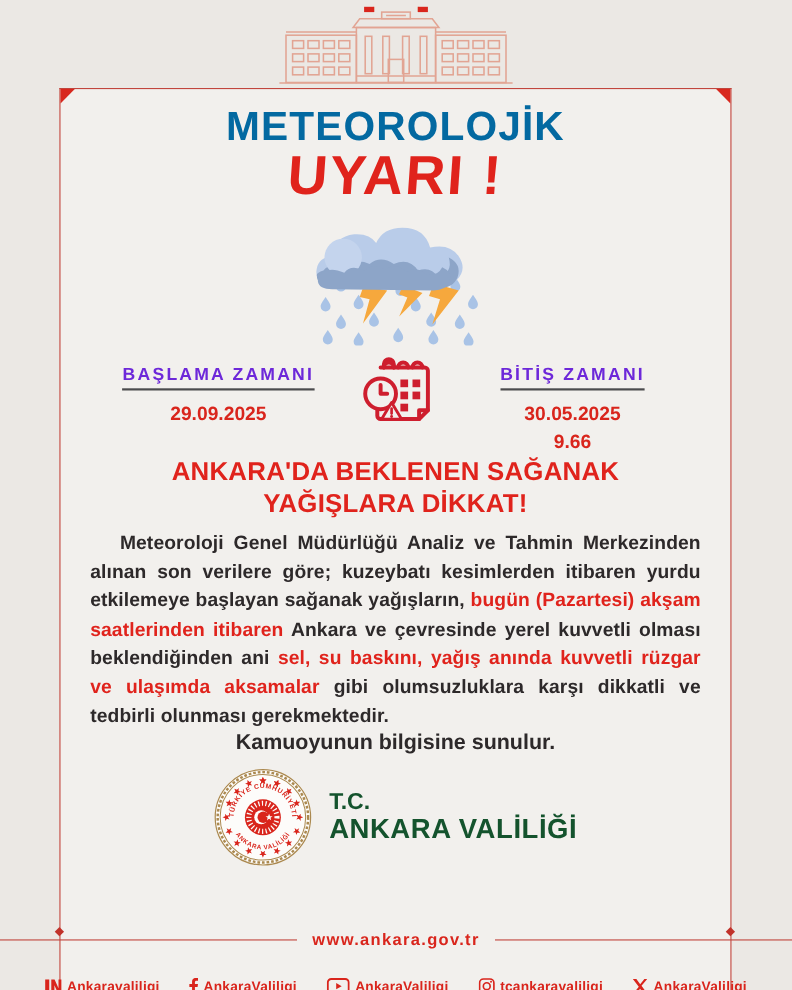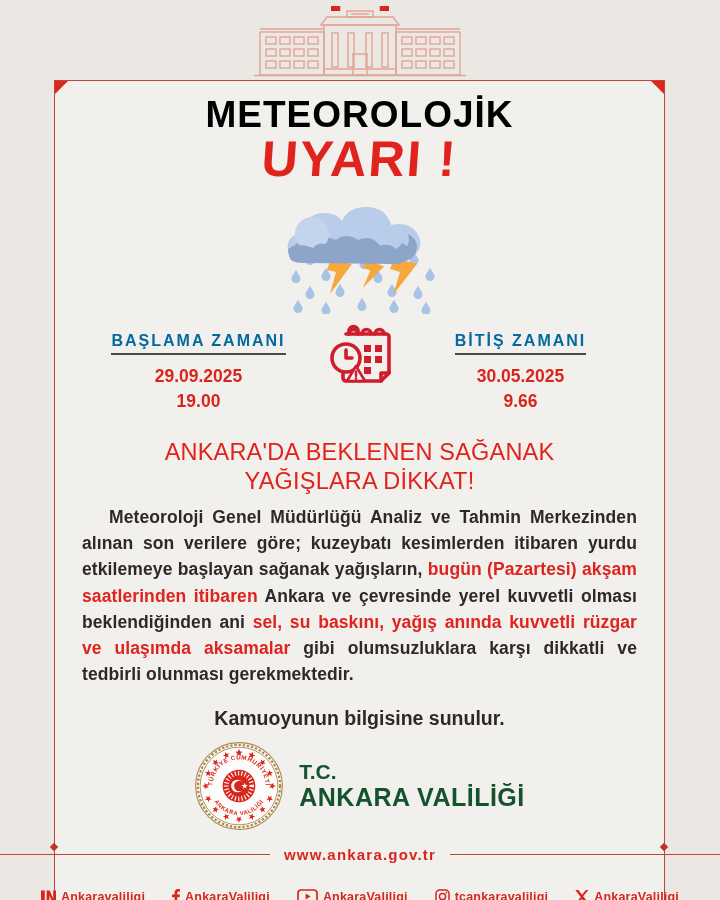--- a/index.html
+++ b/index.html
@@ -17,51 +17,51 @@
     background:#f2f0ed;
     border:1.2px solid #c1453d;border-bottom:none;
     box-sizing:border-box;
   }
   .corner{position:absolute;width:0;height:0;border-style:solid;}
   .corner.tl{top:0;left:0;border-width:13px 13px 0 0;border-color:#d8281e transparent transparent transparent;}
   .corner.tr{top:0;right:0;border-width:0 13px 13px 0;border-color:transparent #d8281e transparent transparent;}
   
   .title1{
     margin-top:14px;text-align:center;
-    font-size:37px;font-weight:800;letter-spacing:1px;color:#000000;line-height:1.1;
+    font-size:37px;font-weight:800;letter-spacing:1px;color:#0369a1;line-height:1.1;
   }
   .title2{
     text-align:center;margin-top:-2px;
     font-size:50px;font-weight:800;letter-spacing:2px;color:#e0231c;
     transform:skewX(-4deg);line-height:1.0;
   }
   
   .storm-wrap{display:flex;justify-content:center;margin-top:2px;}
   
   .schedule{display:flex;justify-content:center;align-items:flex-start;margin-top:4px;}
   .sched-col{width:218px;text-align:center;padding-top:14px;}
   .sched-label{
-    display:inline-block;font-size:16px;font-weight:800;letter-spacing:2px;color:#0369a1;
+    display:inline-block;font-size:16px;font-weight:800;letter-spacing:2px;color:#6d28d9;
     border-bottom:2px solid #4b4b4d;padding-bottom:3px;
   }
   .sched-date{margin-top:9px;font-size:17.5px;font-weight:800;color:#d9251c;line-height:1.45;}
   .cal-wrap{width:104px;display:flex;justify-content:center;padding-top:0;}
   
   .headline{
-    margin:24px auto 0;width:500px;text-align:center;
-    font-size:23.5px;font-weight:400;color:#e0231c;line-height:1.22;letter-spacing:0.2px;
+    margin:0 auto 0;width:500px;text-align:center;
+    font-size:23.5px;font-weight:700;color:#e0231c;line-height:1.22;letter-spacing:0.2px;
   }
   
   .body-text{
     margin:8px 27px 0;text-align:justify;text-indent:27px;
     font-size:17.5px;font-weight:700;color:#2d292a;line-height:1.5;letter-spacing:0.1px;
   }
   .body-text .seg-red{color:#e0231c;}
   
-  .closing{margin-top:19px;text-align:center;font-size:19.5px;font-weight:800;color:#2d292a;}
+  .closing{text-align:center;font-size:19.5px;font-weight:800;color:#2d292a;}
   
   .org{display:flex;justify-content:center;align-items:center;gap:15px;margin-top:11px;}
   .org-text{text-align:left;color:#14532d;}
   .org-tc{font-size:21px;font-weight:800;line-height:1.1;}
   .org-name{font-size:25px;font-weight:800;letter-spacing:0.5px;line-height:1.15;}
   
   .www-row{position:absolute;left:0;top:846px;width:720px;display:flex;align-items:center;z-index:5;}
   .www-row .rule{flex:1;height:1.5px;background:#c1453d;}
   .www-text{padding:0 14px;font-size:15px;font-weight:800;color:#d9251c;letter-spacing:1.2px;}
   .diamond{position:absolute;width:6px;height:6px;background:#c1322a;transform:rotate(45deg);top:844px;z-index:6;}
@@ -172,21 +172,20 @@
         <path d="M24 60 q-10 2 -9 10 q1 7 13 7 l92 1 q12 0 15 -9 q2 -8 -7 -12 q-4 8 -14 7 q-8 -8 -18 -3 q-10 -9 -20 -2 q-10 -7 -19 1 q-12 -6 -18 2 q-10 -4 -15 -2Z" fill="#8da5c8"></path>
       </g>
     </svg>
   </div>
 
   <div class="schedule">
     <div class="sched-col">
       <span class="sched-label">BAŞLAMA ZAMANI</span>
       <div class="sched-date">
         <div>29.09.2025</div>
-        <div>19.00</div>
       </div>
     </div>
     <div class="cal-wrap">
       <svg width="76" height="76" viewBox="0 0 76 76">
         <g stroke="#ce1e2e" stroke-width="3.6" fill="none" stroke-linecap="round" stroke-linejoin="round">
           <path d="M24 16 h40 a3 3 0 0 1 3 3 v36 l-8 8 h-35 a3 3 0 0 1 -3 -3 v-24"></path>
           <path d="M59 63 v-8 h8"></path>
           <path d="M27 16 v-3 a4.5 4.5 0 0 1 9 0 v3"></path>
             <path d="M27 16 a4.5 4.5 0 0 1 9 0"></path>
           <path d="M40 16 a4.5 4.5 0 0 1 9 0"></path>

